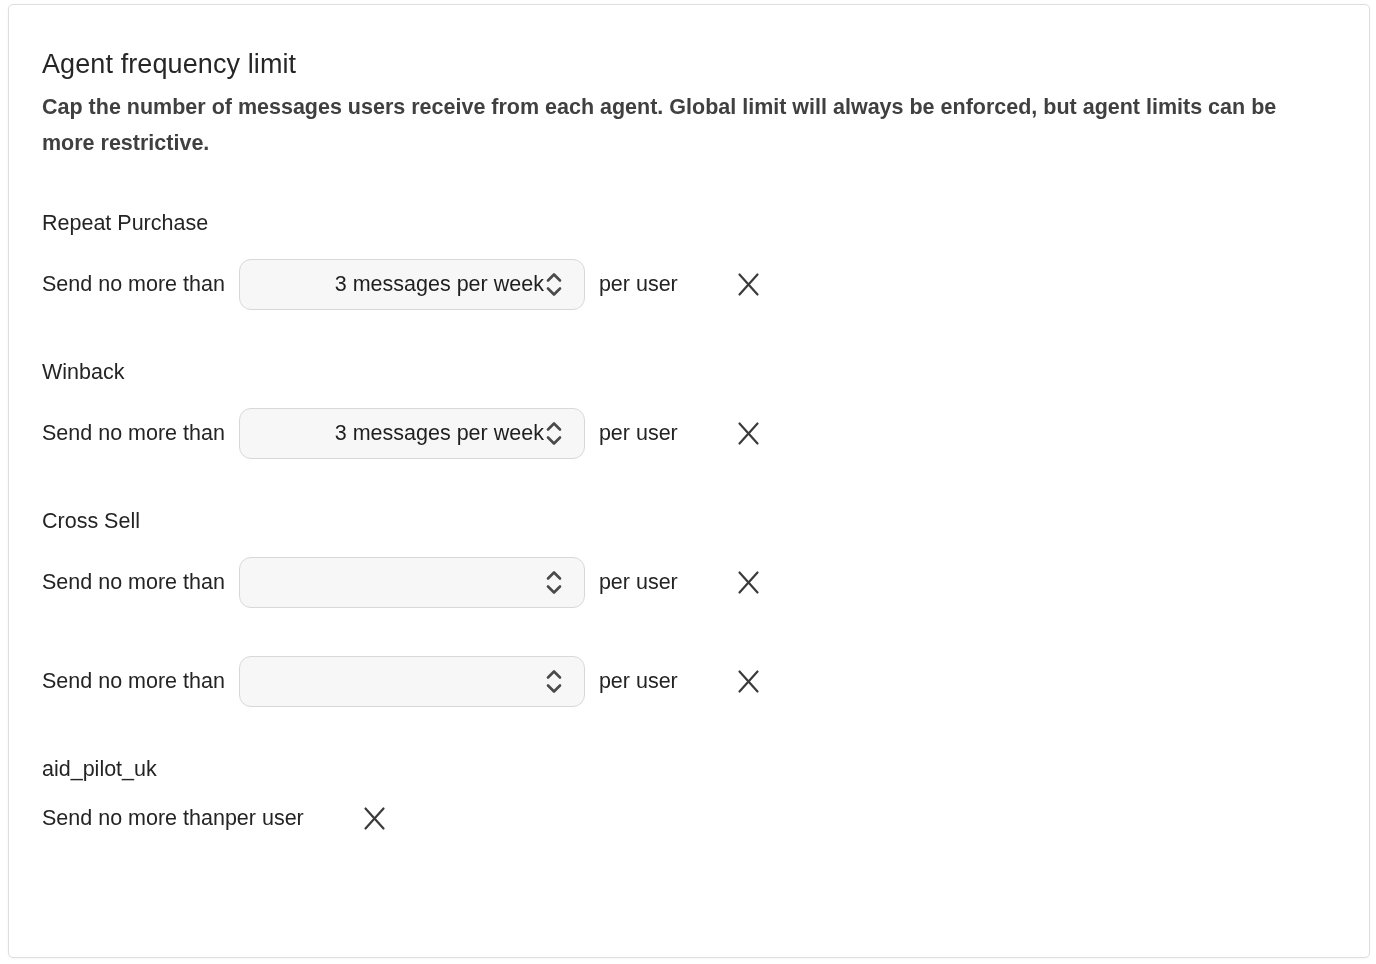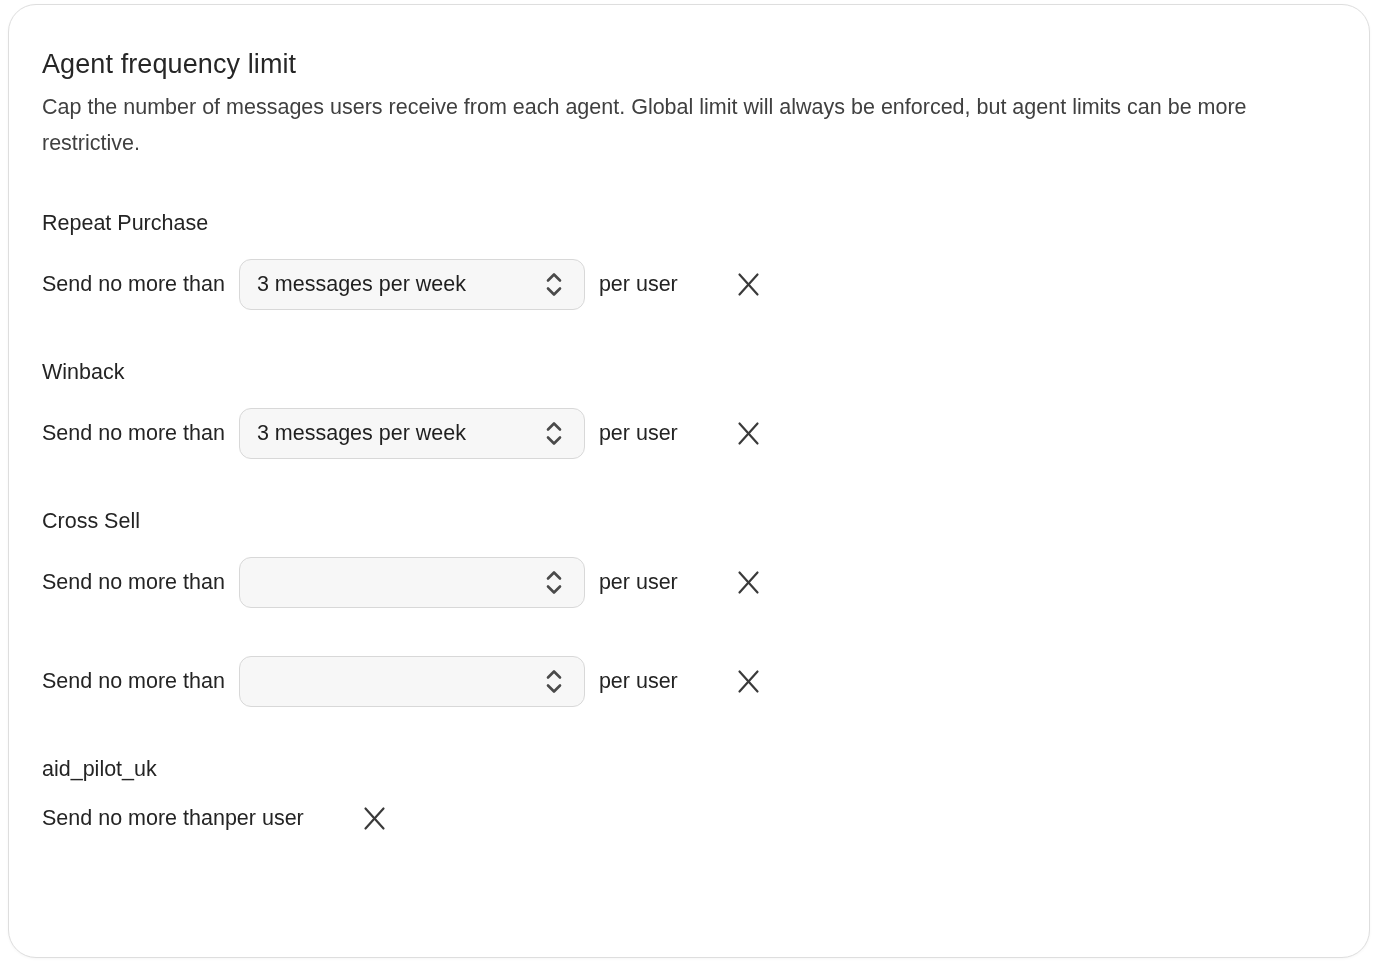--- a/index.html
+++ b/index.html
@@ -15,37 +15,37 @@
     overflow: hidden;
   }
   .card {
     position: absolute;
     left: 8px;
     top: 4px;
     right: 6px;
     bottom: 6px;
     background: #ffffff;
     border: 1px solid #dedede;
-    border-radius: 28px;
+    border-radius: 5px;
     box-shadow: 0 1px 3px rgba(0,0,0,0.04);
     padding: 0 33px;
     box-sizing: border-box;
     overflow: hidden;
   }
   .page-title {
     font-size: 27px;
     font-weight: 400;
     color: #262626;
     line-height: 34px;
     margin: 42px 0 0 0;
     letter-spacing: 0.1px;
   }
   .page-desc {
     font-size: 21.5px;
-    font-weight: 400;
+    font-weight: 700;
     color: #404040;
     line-height: 36px;
     margin: 8px 0 0 0;
     max-width: 1280px;
   }
   .agent-section {
     margin-top: 48px;
   }
   .agent-name {
     font-size: 21.5px;
@@ -67,21 +67,21 @@
     width: 346px;
     height: 51px;
     box-sizing: border-box;
     background: #f7f7f7;
     border: 1px solid #d8d8d8;
     border-radius: 12px;
     margin: 0 14px;
     padding: 0 20px 0 17px;
     display: flex;
     align-items: center;
-    justify-content: space-between;
+    justify-content: flex-end;
     cursor: pointer;
   }
   .freq-select .select-value {
     font-size: 21.5px;
     color: #1f1f1f;
     white-space: nowrap;
     overflow: hidden;
   }
   .chevron-updown {
     flex: 0 0 auto;

